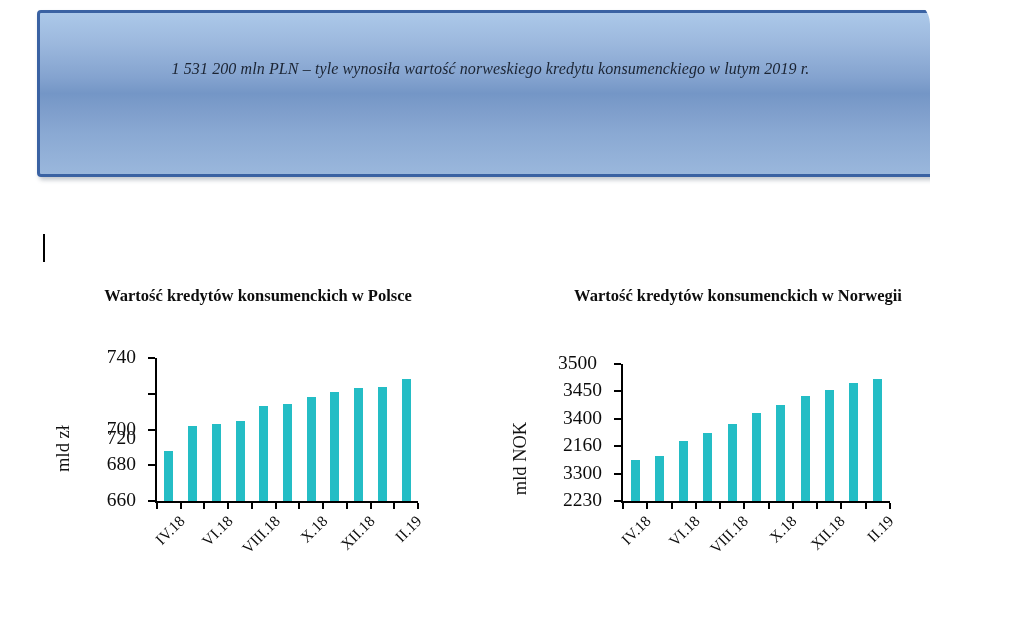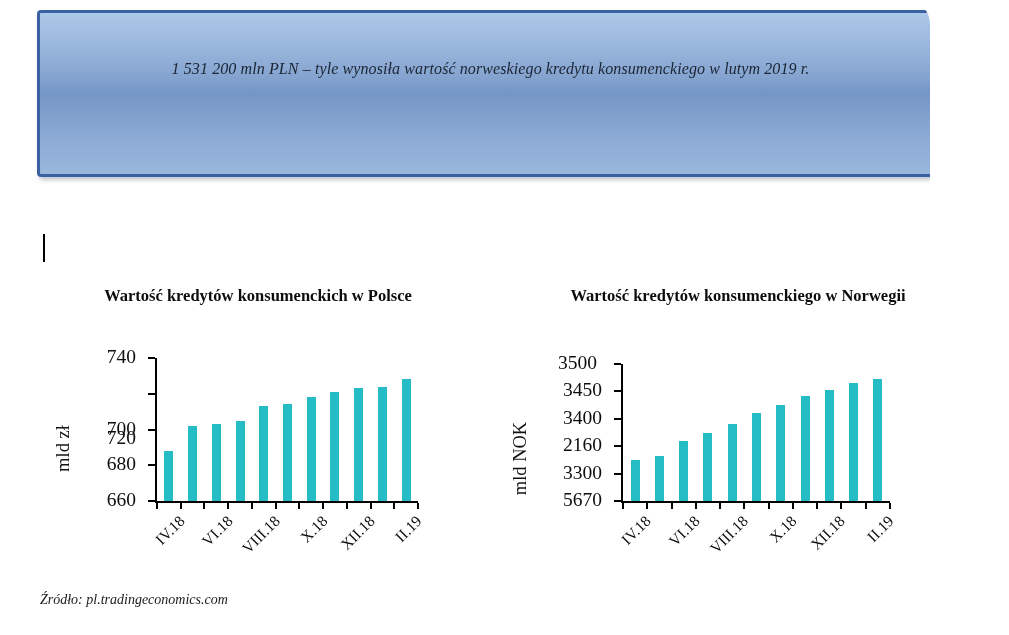--- a/index.html
+++ b/index.html
@@ -43,21 +43,21 @@
 <div id="page">
 
   <div class="banner">
     <p class="b1">1 531 200 mln PLN – tyle wynosiła wartość norweskiego kredytu konsumenckiego w lutym 2019 r.</p>
   </div>
 
   <div class="cursor"></div>
 
   <div id="charts-layer">
     <div class="ctitle t1">Wartość kredytów konsumenckich w Polsce</div>
-    <div class="ctitle t2">Wartość kredytów konsumenckiego w Norwegii</div>
+    <div class="ctitle t2">Wartość kredytów konsumenckich w Norwegii</div>
     <div class="yaxis-title yt1">mld zł</div>
     <div class="yaxis-title yt2">mld NOK</div>
   <div class="axis" style="left: 155px; top: 358px; width: 2px; height: 145px;"></div>
       <div class="axis" style="left: 155px; top: 501px; width: 263px; height: 2px;"></div>
       <div class="axis" style="left: 148px; top: 500px; width: 7px; height: 2px;"></div>
       <div class="ytick-label" style="right: 873px; top: 489px;">660</div>
       <div class="axis" style="left: 148px; top: 464.25px; width: 7px; height: 2px;"></div>
       <div class="ytick-label" style="right: 873px; top: 453.25px;">680</div>
       <div class="axis" style="left: 148px; top: 428.5px; width: 7px; height: 2px;"></div>
       <div class="ytick-label" style="right: 873px; top: 417.5px;">700</div>
@@ -90,21 +90,21 @@
       <div class="bar" style="left: 401.636px; top: 379.45px; width: 9px; height: 121.55px; background: rgb(36, 189, 197);"></div>
       <div class="xtick-label" style="right: 833.136px; top: 512px;">IV.18</div>
       <div class="xtick-label" style="right: 785.682px; top: 512px;">VI.18</div>
       <div class="xtick-label" style="right: 738.227px; top: 512px;">VIII.18</div>
       <div class="xtick-label" style="right: 690.773px; top: 512px;">X.18</div>
       <div class="xtick-label" style="right: 643.318px; top: 512px;">XII.18</div>
       <div class="xtick-label" style="right: 595.864px; top: 512px;">II.19</div>
       <div class="axis" style="left: 621px; top: 364px; width: 2px; height: 139px;"></div>
       <div class="axis" style="left: 621px; top: 501px; width: 269px; height: 2px;"></div>
       <div class="axis" style="left: 614px; top: 500px; width: 7px; height: 2px;"></div>
-      <div class="ytick-label" style="right: 407px; top: 489px;">5670</div>
+      <div class="ytick-label" style="right: 407px; top: 489px;">2230</div>
       <div class="axis" style="left: 614px; top: 472.6px; width: 7px; height: 2px;"></div>
       <div class="ytick-label" style="right: 407px; top: 461.6px;">3300</div>
       <div class="axis" style="left: 614px; top: 445.2px; width: 7px; height: 2px;"></div>
       <div class="ytick-label" style="right: 407px; top: 434.2px;">2160</div>
       <div class="axis" style="left: 614px; top: 417.8px; width: 7px; height: 2px;"></div>
       <div class="ytick-label" style="right: 407px; top: 406.8px;">3400</div>
       <div class="axis" style="left: 614px; top: 390.4px; width: 7px; height: 2px;"></div>
       <div class="ytick-label" style="right: 407px; top: 379.4px;">3450</div>
       <div class="axis" style="left: 614px; top: 363px; width: 7px; height: 2px;"></div>
       <div class="ytick-label" style="right: 412px; top: 352px;">3500</div>
@@ -132,15 +132,14 @@
       <div class="bar" style="left: 849.091px; top: 383.18px; width: 9px; height: 117.82px; background: rgb(36, 189, 197);"></div>
       <div class="bar" style="left: 873.364px; top: 378.796px; width: 9px; height: 122.204px; background: rgb(36, 189, 197);"></div>
       <div class="xtick-label" style="right: 366.864px; top: 512px;">IV.18</div>
       <div class="xtick-label" style="right: 318.318px; top: 512px;">VI.18</div>
       <div class="xtick-label" style="right: 269.773px; top: 512px;">VIII.18</div>
       <div class="xtick-label" style="right: 221.227px; top: 512px;">X.18</div>
       <div class="xtick-label" style="right: 172.682px; top: 512px;">XII.18</div>
       <div class="xtick-label" style="right: 124.136px; top: 512px;">II.19</div>
     </div>
 
-  <div class="source">Źródło: pl.tradingeconomics.com</div>
 
 </div>
 
 </body></html>

